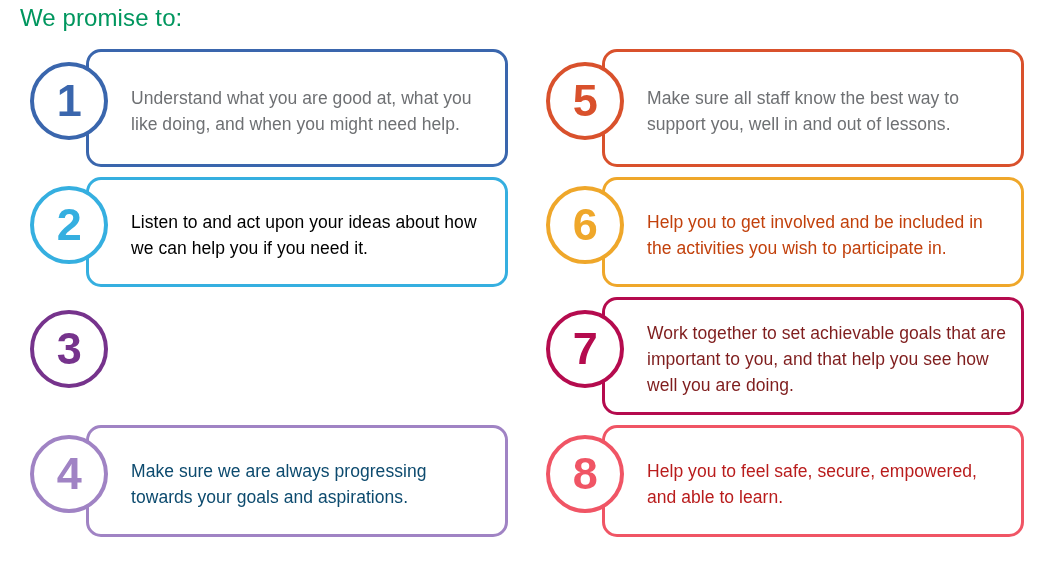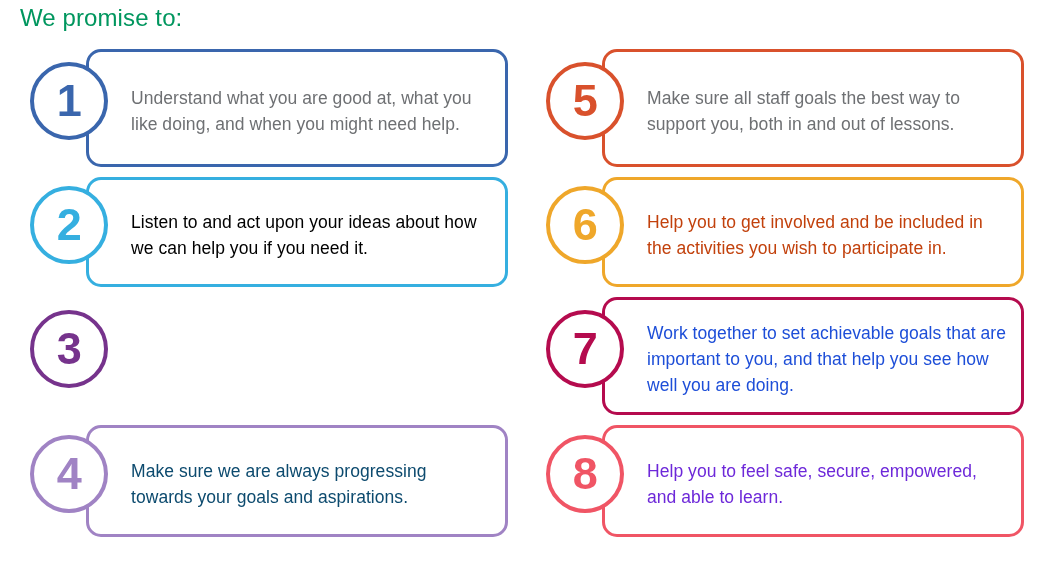--- a/index.html
+++ b/index.html
@@ -180,50 +180,50 @@
     </div>
 
     <div class="promise-col col-right">
 
       <div class="promise-item row-0" style="color: rgb(217, 81, 44);">
         <div class="number-badge">
           <span class="number-text">5</span>
         </div>
         <div class="badge-mask"></div>
         <div class="promise-card">
-          <span class="card-text" style="color: rgb(110, 112, 115);">Make sure all staff goals the best way to support you, both in and out of lessons.</span>
+          <span class="card-text" style="color: rgb(110, 112, 115);">Make sure all staff know the best way to support you, well in and out of lessons.</span>
         </div>
       </div>
 
       <div class="promise-item row-1" style="color: rgb(239, 167, 42);">
         <div class="number-badge">
           <span class="number-text">6</span>
         </div>
         <div class="badge-mask"></div>
         <div class="promise-card">
           <span class="card-text" style="color: #c2410c;">Help you to get involved and be included in the activities you wish to participate in.</span>
         </div>
       </div>
 
       <div class="promise-item row-2" style="color: rgb(181, 11, 78);">
         <div class="number-badge">
           <span class="number-text">7</span>
         </div>
         <div class="badge-mask"></div>
         <div class="promise-card">
-          <span class="card-text" style="color: #1d4ed8;">Work together to set achievable goals that are important to you, and that help you see how well you are doing.</span>
+          <span class="card-text" style="color: #7f1d1d;">Work together to set achievable goals that are important to you, and that help you see how well you are doing.</span>
         </div>
       </div>
 
       <div class="promise-item row-3" style="color: rgb(240, 85, 101);">
         <div class="number-badge">
           <span class="number-text">8</span>
         </div>
         <div class="badge-mask"></div>
         <div class="promise-card">
-          <span class="card-text" style="color: #6d28d9;">Help you to feel safe, secure, empowered, and able to learn.</span>
+          <span class="card-text" style="color: #b91c1c;">Help you to feel safe, secure, empowered, and able to learn.</span>
         </div>
       </div>
 
     </div>
 
   </div>
 </div>
 
 </body></html>

